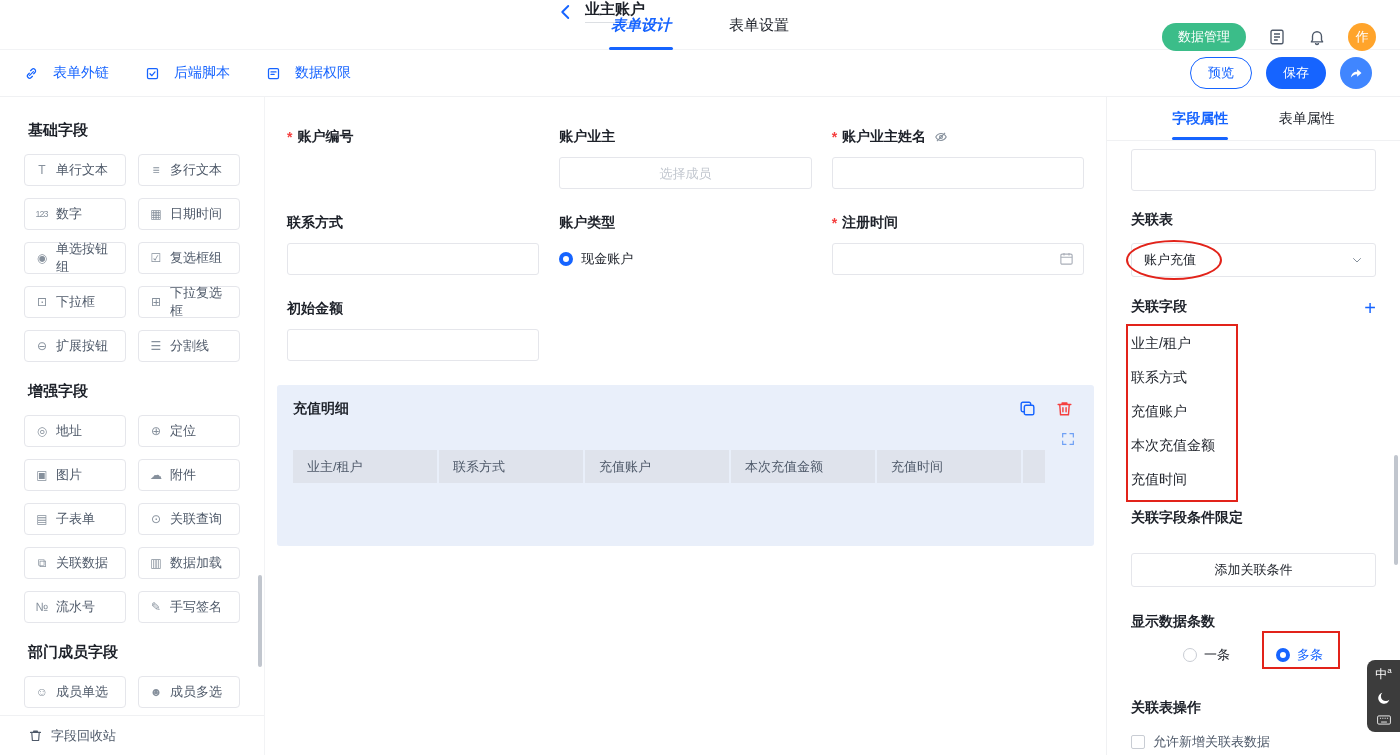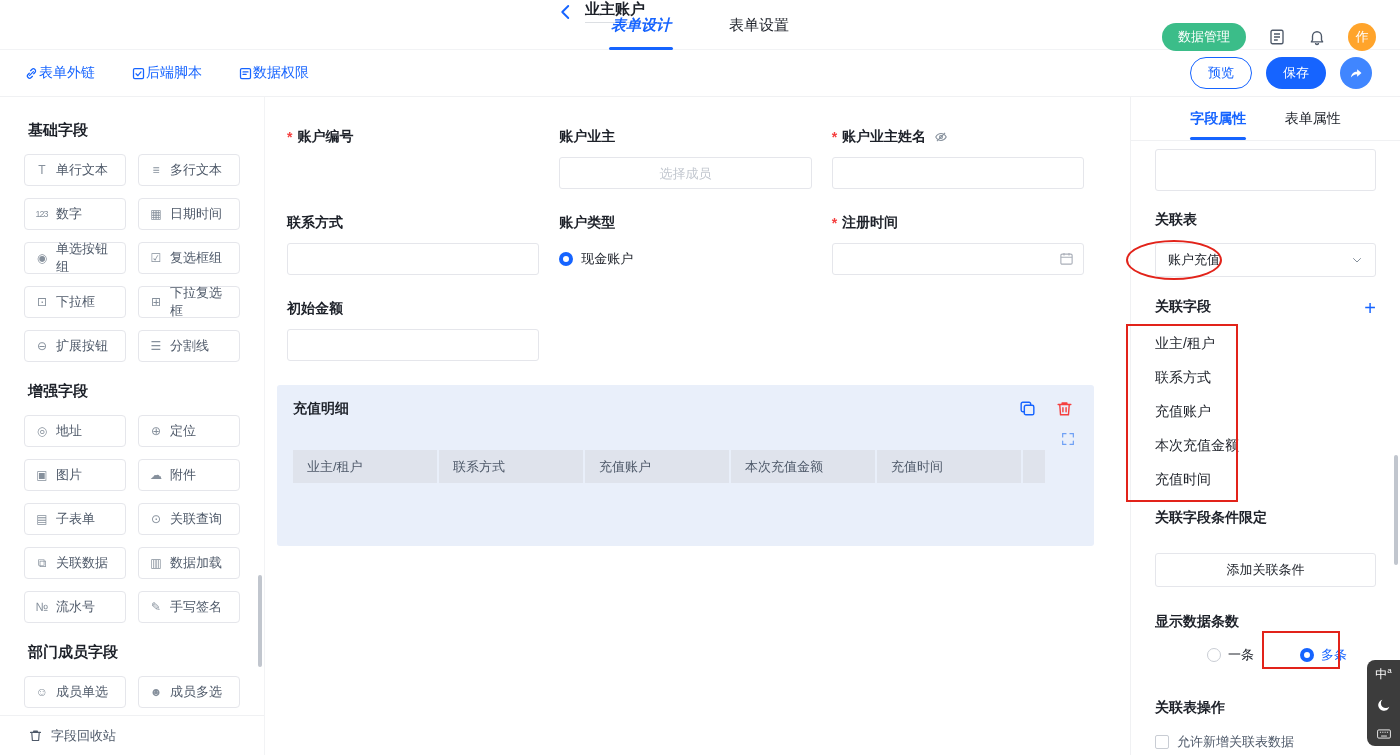--- a/index.html
+++ b/index.html
@@ -21,21 +21,21 @@
   .topbar-tab.active::after { content:""; position:absolute; bottom:0; left:50%; transform:translateX(-50%); width:64px; height:3px; background:#1664ff; border-radius:2px; }
   .topbar-right { margin-left:auto; display:flex; align-items:center; gap:22px; padding-right:24px; }
   .btn-green { background:#3bbd89; color:#fff; border:none; border-radius:16px; height:28px; padding:0 16px; font-size:13px; cursor:pointer; }
   .icon-btn { cursor:pointer; }
   .avatar { width:28px; height:28px; border-radius:50%; background:#ffa42b; color:#fff; font-size:13px; display:flex; align-items:center; justify-content:center; cursor:pointer; }
 
   
   .toolbar { position:absolute; top:50px; left:0; right:0; height:47px; background:#fff;
     border-bottom:1px solid #f0f1f3; display:flex; align-items:center; z-index:5; }
   .toolbar-links { display:flex; gap:36px; padding-left:24px; }
-  .tool-link { display:flex; align-items:center; gap:0; color:#1664ff; font-size:14px; cursor:pointer; }
+  .tool-link { display:flex; align-items:center; gap:14px; color:#1664ff; font-size:14px; cursor:pointer; }
   .toolbar-actions { margin-left:auto; display:flex; align-items:center; gap:14px; padding-right:28px; }
   .btn-preview { height:32px; padding:0 17px; border-radius:16px; border:1px solid #1664ff; background:#fff; color:#1664ff; font-size:13px; cursor:pointer; }
   .btn-save { height:32px; padding:0 17px; border-radius:16px; border:none; background:#1664ff; color:#fff; font-size:13px; cursor:pointer; }
   .btn-share { width:32px; height:32px; border-radius:50%; border:none; background:#4086ff; display:flex; align-items:center; justify-content:center; cursor:pointer; }
 
   
   .sidebar { position:absolute; top:97px; left:0; bottom:0; width:265px; background:#fff;
     border-right:1px solid #f2f3f5; padding:14px 24px 46px; overflow:hidden; }
   .side-section-title { font-size:15px; font-weight:700; color:#1d2129; margin:10px 4px 14px; }
   .f-grid { display:grid; grid-template-columns:1fr 1fr; gap:12px; margin-bottom:20px; }
@@ -69,21 +69,21 @@
   .sub-head-row { display:flex; align-items:center; }
   .sub-title { font-size:14px; font-weight:700; color:#1d2129; }
   .sub-actions { margin-left:auto; display:flex; align-items:center; gap:18px; padding-right:4px; }
   .expand-ic { position:absolute; right:18px; top:46px; cursor:pointer; }
   .sub-header { display:flex; margin-top:32px; }
   .sub-col { width:146px; height:33px; background:#dfe3ec; border-right:2px solid #e9effa;
     display:flex; align-items:center; padding:0 14px; font-size:13px; color:#4e5969; flex:none; }
   .sub-col.stub { width:24px; padding:0; }
 
   
-  .panel { position:absolute; top:97px; left:1106px; right:0; bottom:0; background:#fff; border-left:1px solid #f0f1f3;margin-left:24px; }
+  .panel { position:absolute; top:97px; left:1106px; right:0; bottom:0; background:#fff; border-left:1px solid #f0f1f3; }
   .panel-tabs { height:44px; display:flex; border-bottom:1px solid #f0f1f3; padding:0 40px; }
   .panel-tab { flex:1; display:flex; align-items:center; justify-content:center; font-size:14px; color:#1d2129; position:relative; cursor:pointer; }
   .panel-tab.active { color:#1664ff; font-weight:600; }
   .panel-tab.active::after { content:""; position:absolute; bottom:0; left:50%; transform:translateX(-50%); width:56px; height:3px; background:#1664ff; border-radius:2px; }
   .panel-body { padding:8px 24px 0; }
   .p-input-top { height:42px; border:1px solid #e5e6eb; border-radius:3px; margin-bottom:20px; }
   .p-label { font-size:14px; font-weight:600; color:#1d2129; height:20px; margin-bottom:12px; }
   .p-select { height:34px; border:1px solid #e5e6eb; border-radius:3px; display:flex; align-items:center;
     justify-content:space-between; padding:0 12px; font-size:13px; color:#1d2129; margin-bottom:20px; cursor:pointer; }
   .p-row { display:flex; align-items:center; justify-content:space-between; height:22px; }
@@ -96,21 +96,21 @@
   .count-label { margin-top:26px; }
   .radio-opts { display:flex; gap:46px; padding-left:52px; margin-top:12px; height:20px; }
   .radio-item { display:flex; align-items:center; gap:7px; font-size:13px; color:#1d2129; cursor:pointer; }
   .radio-item.on .lab { color:#1664ff; }
   .ops-label { margin-top:34px; }
   .checkbox-row { display:flex; align-items:center; gap:8px; margin-top:14px; font-size:13px; color:#4e5969; cursor:pointer; }
   .cbox { width:14px; height:14px; border:1px solid #c9cdd4; border-radius:2px; background:#fff; flex:none; }
   .panel-scrollbar { position:absolute; right:2px; top:358px; width:4px; height:110px; background:#c1c6ce; border-radius:2px; cursor:pointer; }
 
   
-  .float-widget { position:absolute; right:0; top:660px; width:33px; height:86px; background:rgba(17,17,17,.82);
+  .float-widget { position:absolute; right:0; top:660px; width:33px; height:72px; background:rgba(17,17,17,.82);
     border-radius:8px 0 0 8px; z-index:20; display:flex; flex-direction:column; align-items:center;
     justify-content:space-between; padding:7px 0; color:#fff; }
   .lang-chip { font-size:12px; line-height:1; cursor:pointer; }
   .lang-chip sup { font-size:8px; }
 
   
   .ann { position:absolute; border:2px solid #e2231a; z-index:50; pointer-events:none; }
   .ann-ellipse { left:1126px; top:240px; width:96px; height:40px; border-radius:50%; }
   .ann-rect-fields { left:1126px; top:324px; width:112px; height:178px; }
   .ann-rect-multi { left:1262px; top:631px; width:78px; height:38px; }

